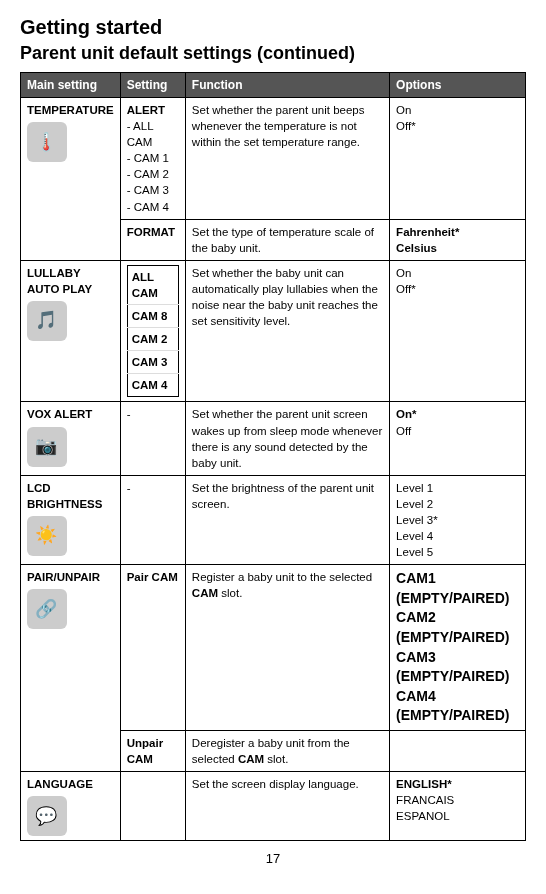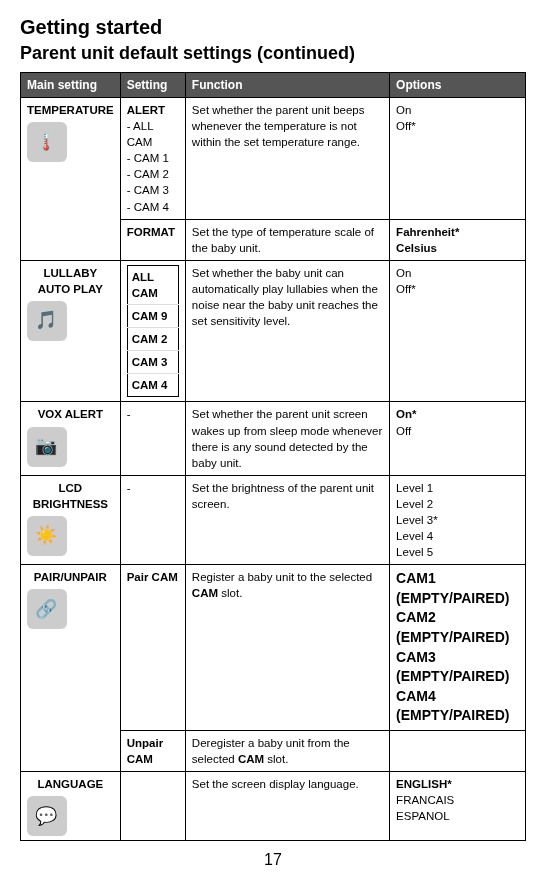--- a/index.html
+++ b/index.html
@@ -38,21 +38,21 @@
     }
     td {
       border: 1px solid #000;
       padding: 4px 6px;
       vertical-align: top;
       font-size: 11.5px;
       line-height: 1.4;
     }
     .main-setting-cell {
       vertical-align: top;
-      text-align: center;
+      text-align: left;
     }
     .main-setting-label {
       font-weight: bold;
       font-size: 11.5px;
     }
     .icon-placeholder {
       width: 40px;
       height: 40px;
       background: #ccc;
       border-radius: 6px;
@@ -73,21 +73,21 @@
     }
     .inner-sub-table tr:last-child td {
       border-bottom: none;
     }
     .inner-sub-table .sub-label {
       font-weight: normal;
     }
     .page-number {
       text-align: center;
       margin-top: 10px;
-      font-size: 16px;
+      font-size: 13px;
     }
   </style>
 </head>
 <body>
 
 <h1>Getting started</h1>
 <h2>Parent unit default settings (continued)</h2>
 
 <table>
   <thead>
@@ -123,21 +123,21 @@
         <span class="main-setting-label">LULLABY<br>AUTO PLAY</span><br>
         <div class="icon-placeholder">🎵</div>
       </td>
       <td>
         <table class="inner-sub-table">
           <tbody>
               <tr>
                 <td class="sub-label"><strong>ALL CAM</strong></td>
               </tr>
           <tr>
-                <td class="sub-label"><strong>CAM 9</strong></td>
+                <td class="sub-label"><strong>CAM 8</strong></td>
               </tr>
           <tr>
                 <td class="sub-label"><strong>CAM 2</strong></td>
               </tr>
           <tr>
                 <td class="sub-label"><strong>CAM 3</strong></td>
               </tr>
           <tr>
                 <td class="sub-label"><strong>CAM 4</strong></td>
               </tr>

